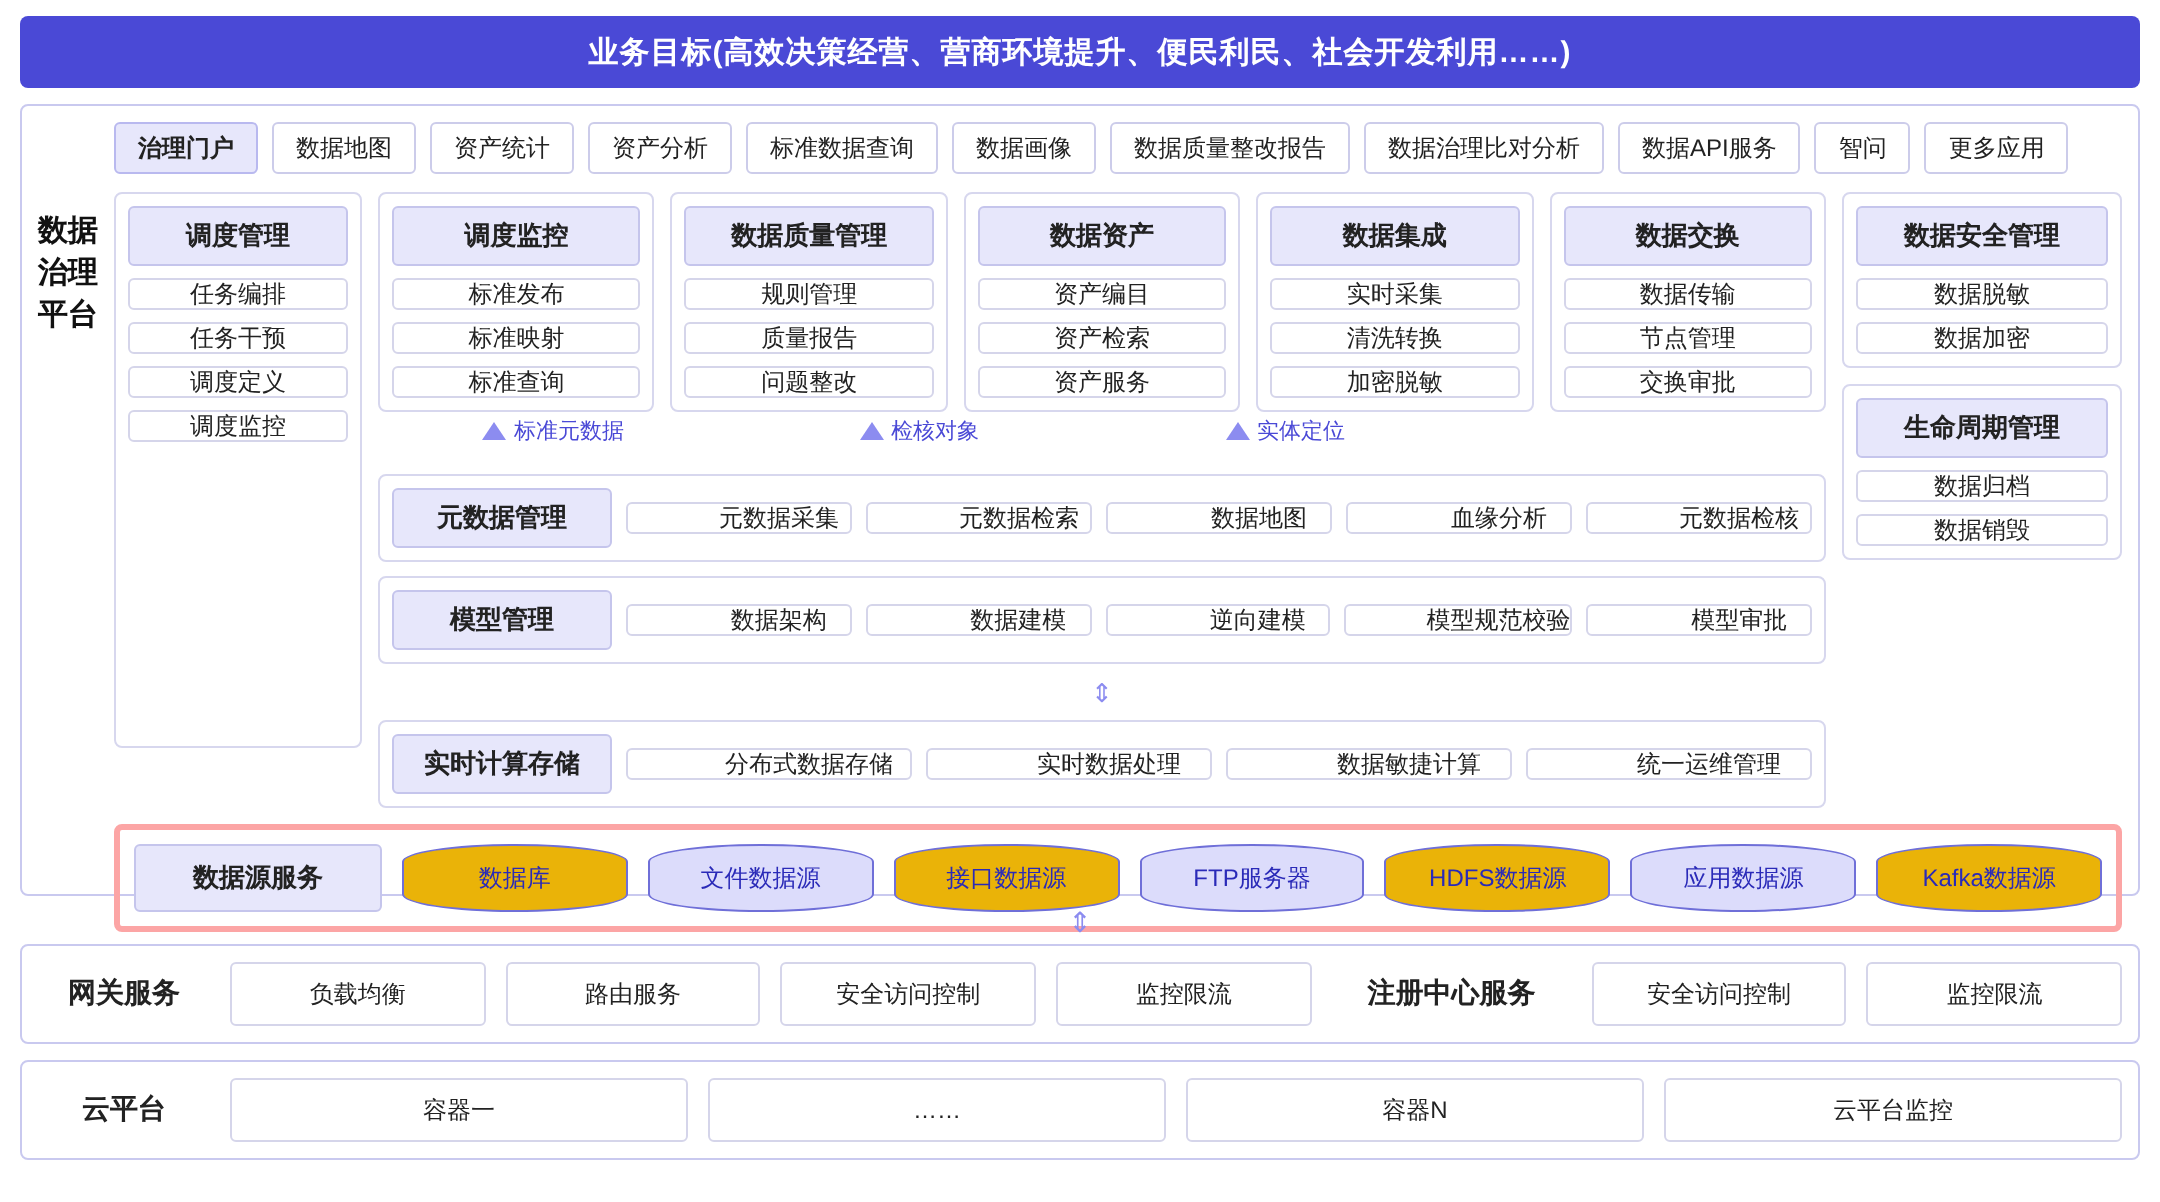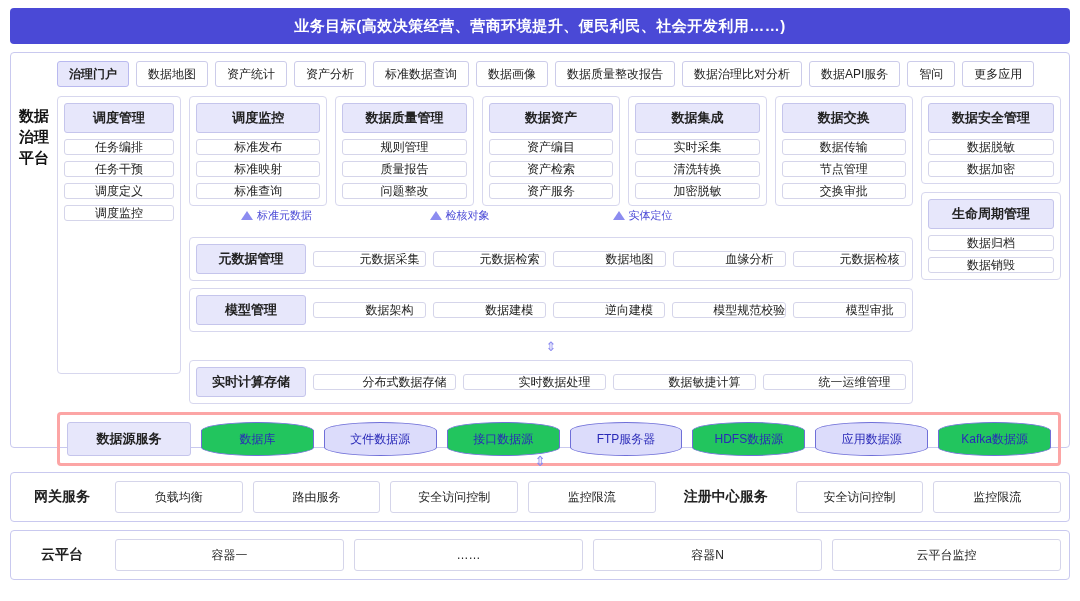--- a/index.html
+++ b/index.html
@@ -125,21 +125,21 @@
     flex: 1;
     height: 34px;
     position: relative;
     display: flex; align-items: center; justify-content: center;
     color: #2a2ab8;
     font-size: 12px;
     background: #dcdcfb;
     border: 1px solid #6f6fd8;
     border-radius: 50% / 26%;
   }
-  .cyl.dark { background: #22c55e; }
+  .cyl.dark { background: #eab308; }
 
   
   .band {
     border: 1px solid #c9c9ef;
     border-radius: 4px;
     margin: 0 2px 8px 2px;
     padding: 8px;
     display: flex; align-items: center; gap: 10px;
     background: #fff;
   }

